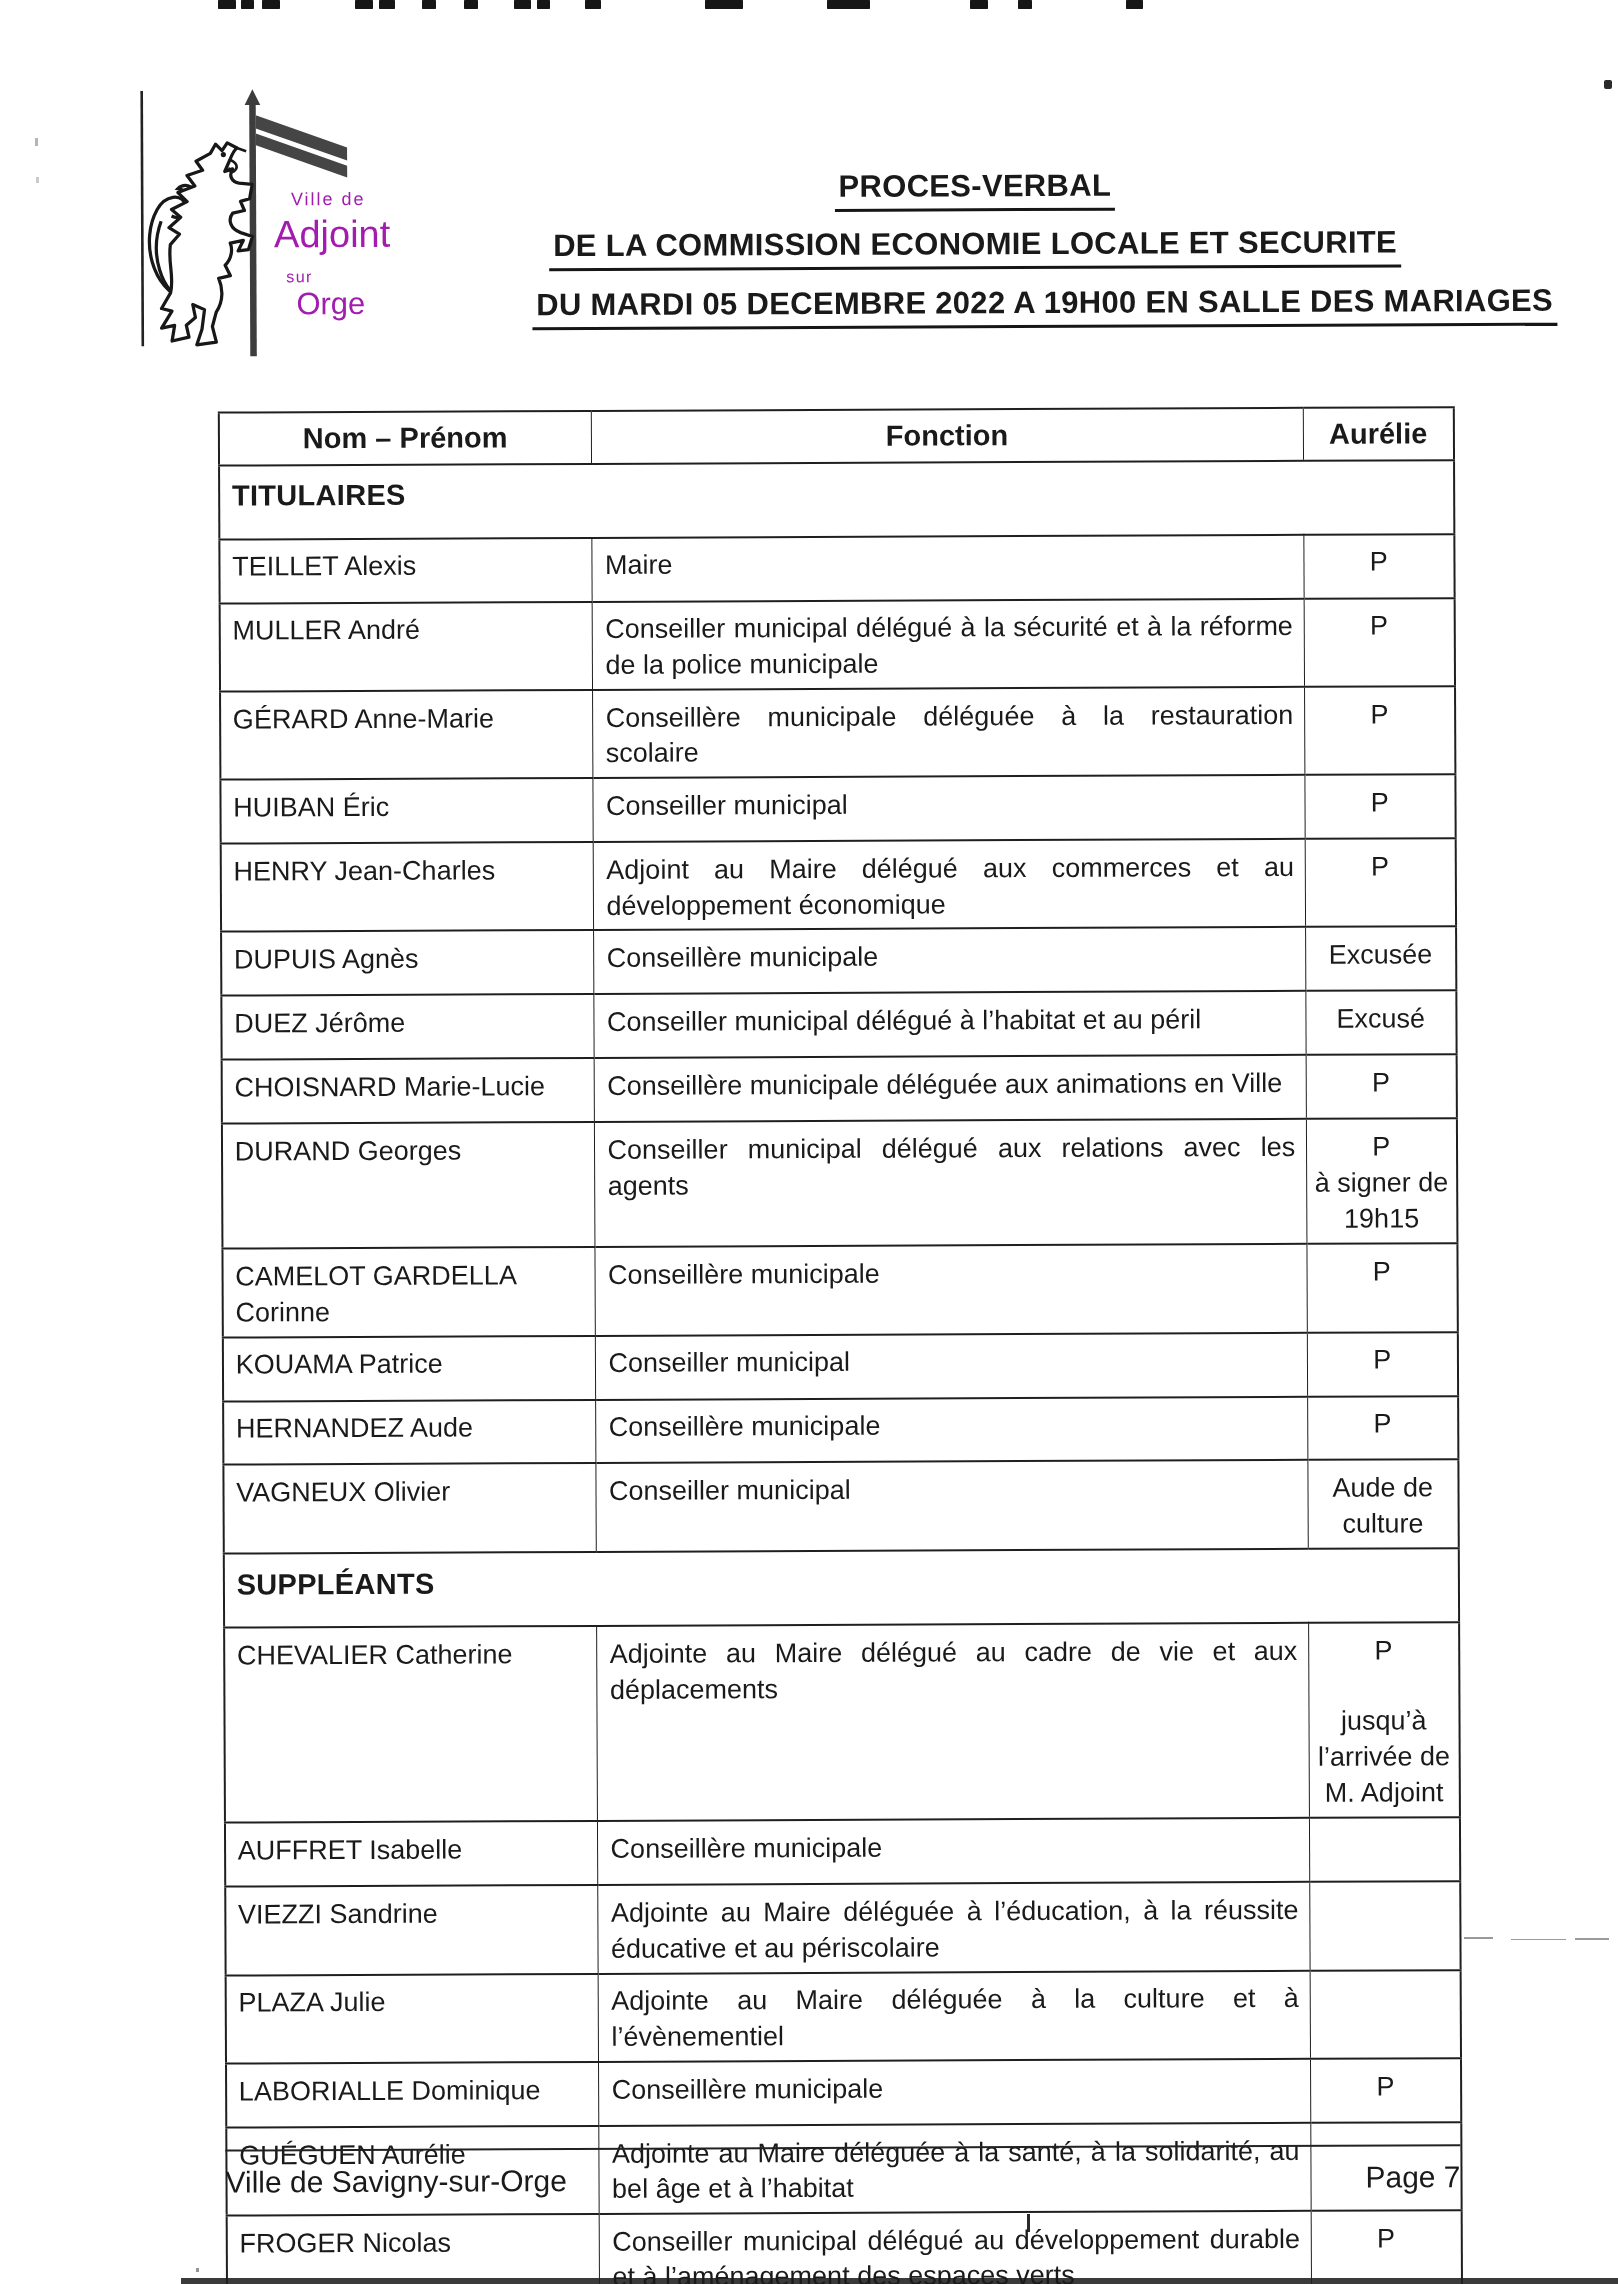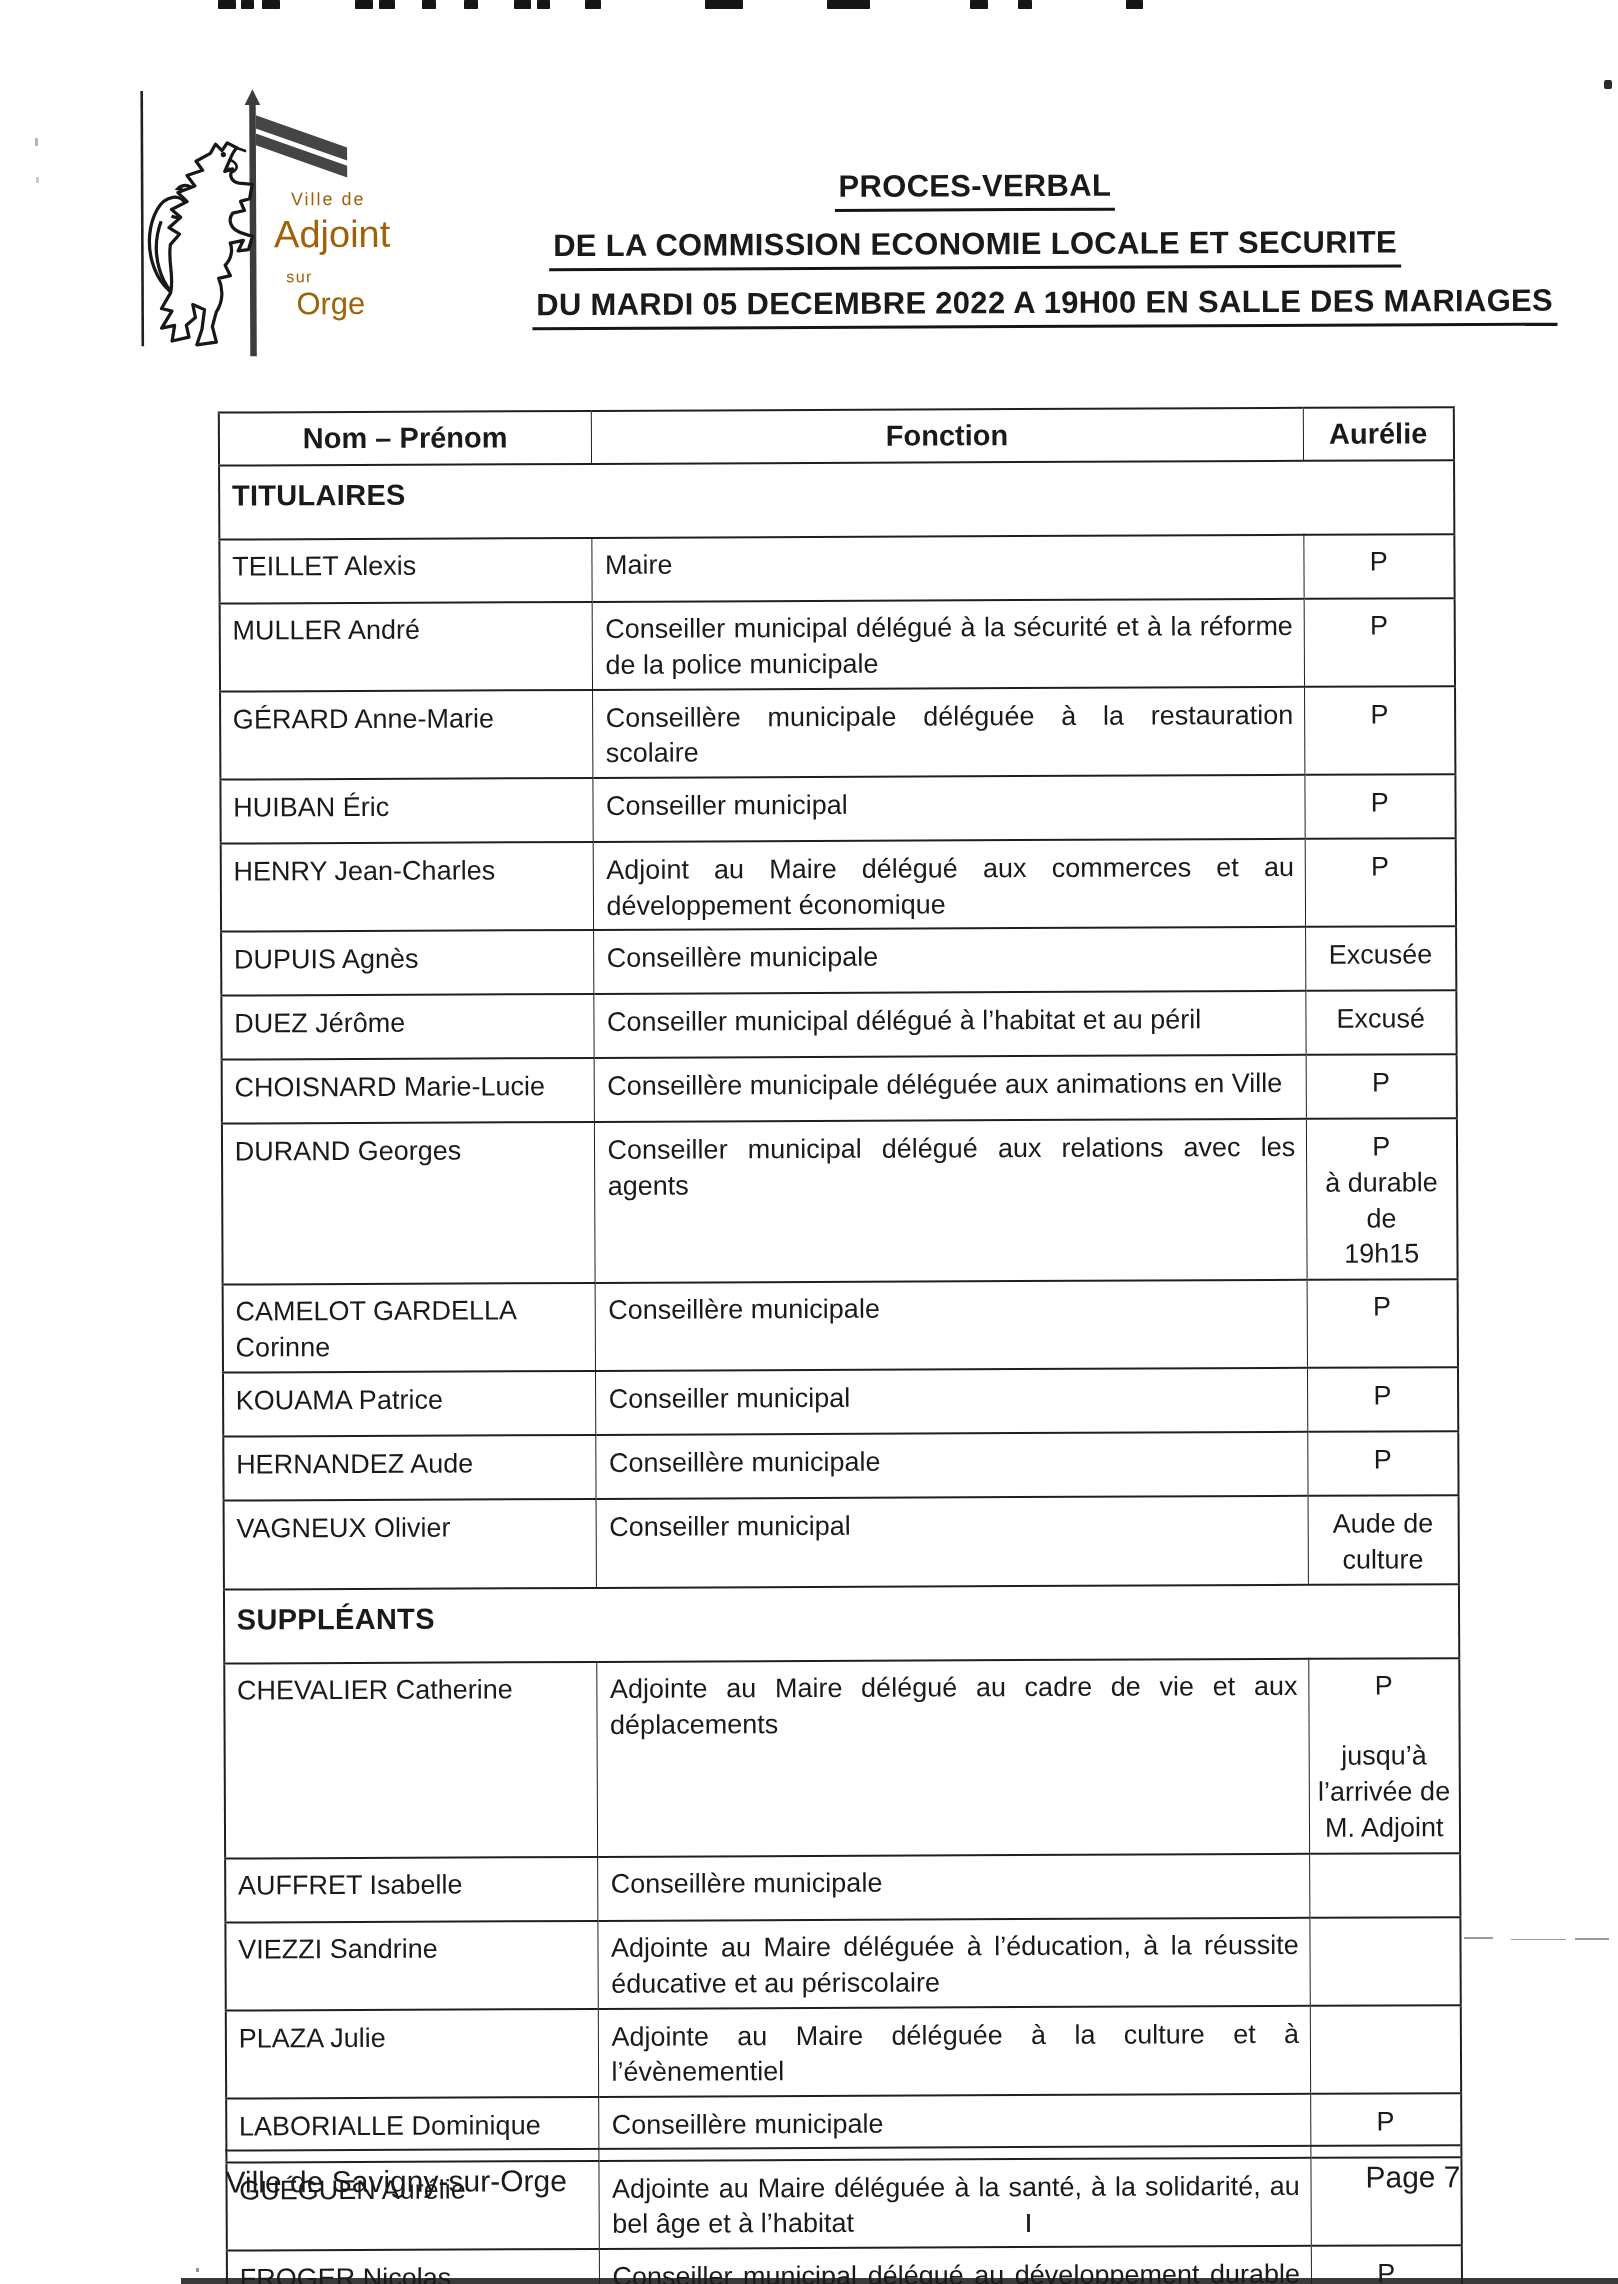--- a/index.html
+++ b/index.html
@@ -14,21 +14,21 @@
 
   
   .top-dash{position:absolute; top:0; height:9px; background:#161616; border-radius:0.7px;}
   .speck{position:absolute; background:#2a2a2a;}
   .bottom-band{position:absolute; left:181px; right:0; bottom:0; height:5.9px; background:#3a3a3a;}
   .faint-dash{position:absolute; height:2px; background:#9a9a9a;}
 
   
   .logo{position:absolute; left:134px; top:83px; width:313px; height:280px;}
   .logo svg{position:absolute; left:0; top:0;}
-  .logo-text{position:absolute; color:#a16207;}
+  .logo-text{position:absolute; color:#a21caf;}
   .logo-ville{left:160px; top:104px; font-size:18px; letter-spacing:2px;}
   .logo-savigny{left:143px; top:128px; font-size:38px; letter-spacing:0px; font-weight:500;}
   .logo-surorge{left:155px; top:175px; display:flex; align-items:flex-start;flex-direction:column;}
   .logo-sur{font-size:16.3px; margin-top:6.5px; letter-spacing:1.3px;}
   .logo-orge{font-size:31px; font-weight:500; margin-left:10px;}
 
   
   .titles{position:absolute; left:535px; top:169px; width:886px; text-align:center;}
   .title-line{margin-bottom:15.6px;}
   .title-line span{
@@ -219,21 +219,21 @@
             <td class="fonction-cell">Conseillère municipale déléguée aux animations en Ville</td>
             <td class="presence-cell">
               <div class="presence-line">P</div>
             </td>
           </tr>
           <tr>
             <td class="name-cell">DURAND Georges</td>
             <td class="fonction-cell">Conseiller municipal délégué aux relations avec les agents</td>
             <td class="presence-cell">
               <div class="presence-line">P</div>
-              <div class="presence-line">à durable de</div>
+              <div class="presence-line">à signer de</div>
               <div class="presence-line">19h15</div>
             </td>
           </tr>
           <tr>
             <td class="name-cell">CAMELOT GARDELLA Corinne</td>
             <td class="fonction-cell">Conseillère municipale</td>
             <td class="presence-cell">
               <div class="presence-line">P</div>
             </td>
           </tr>

